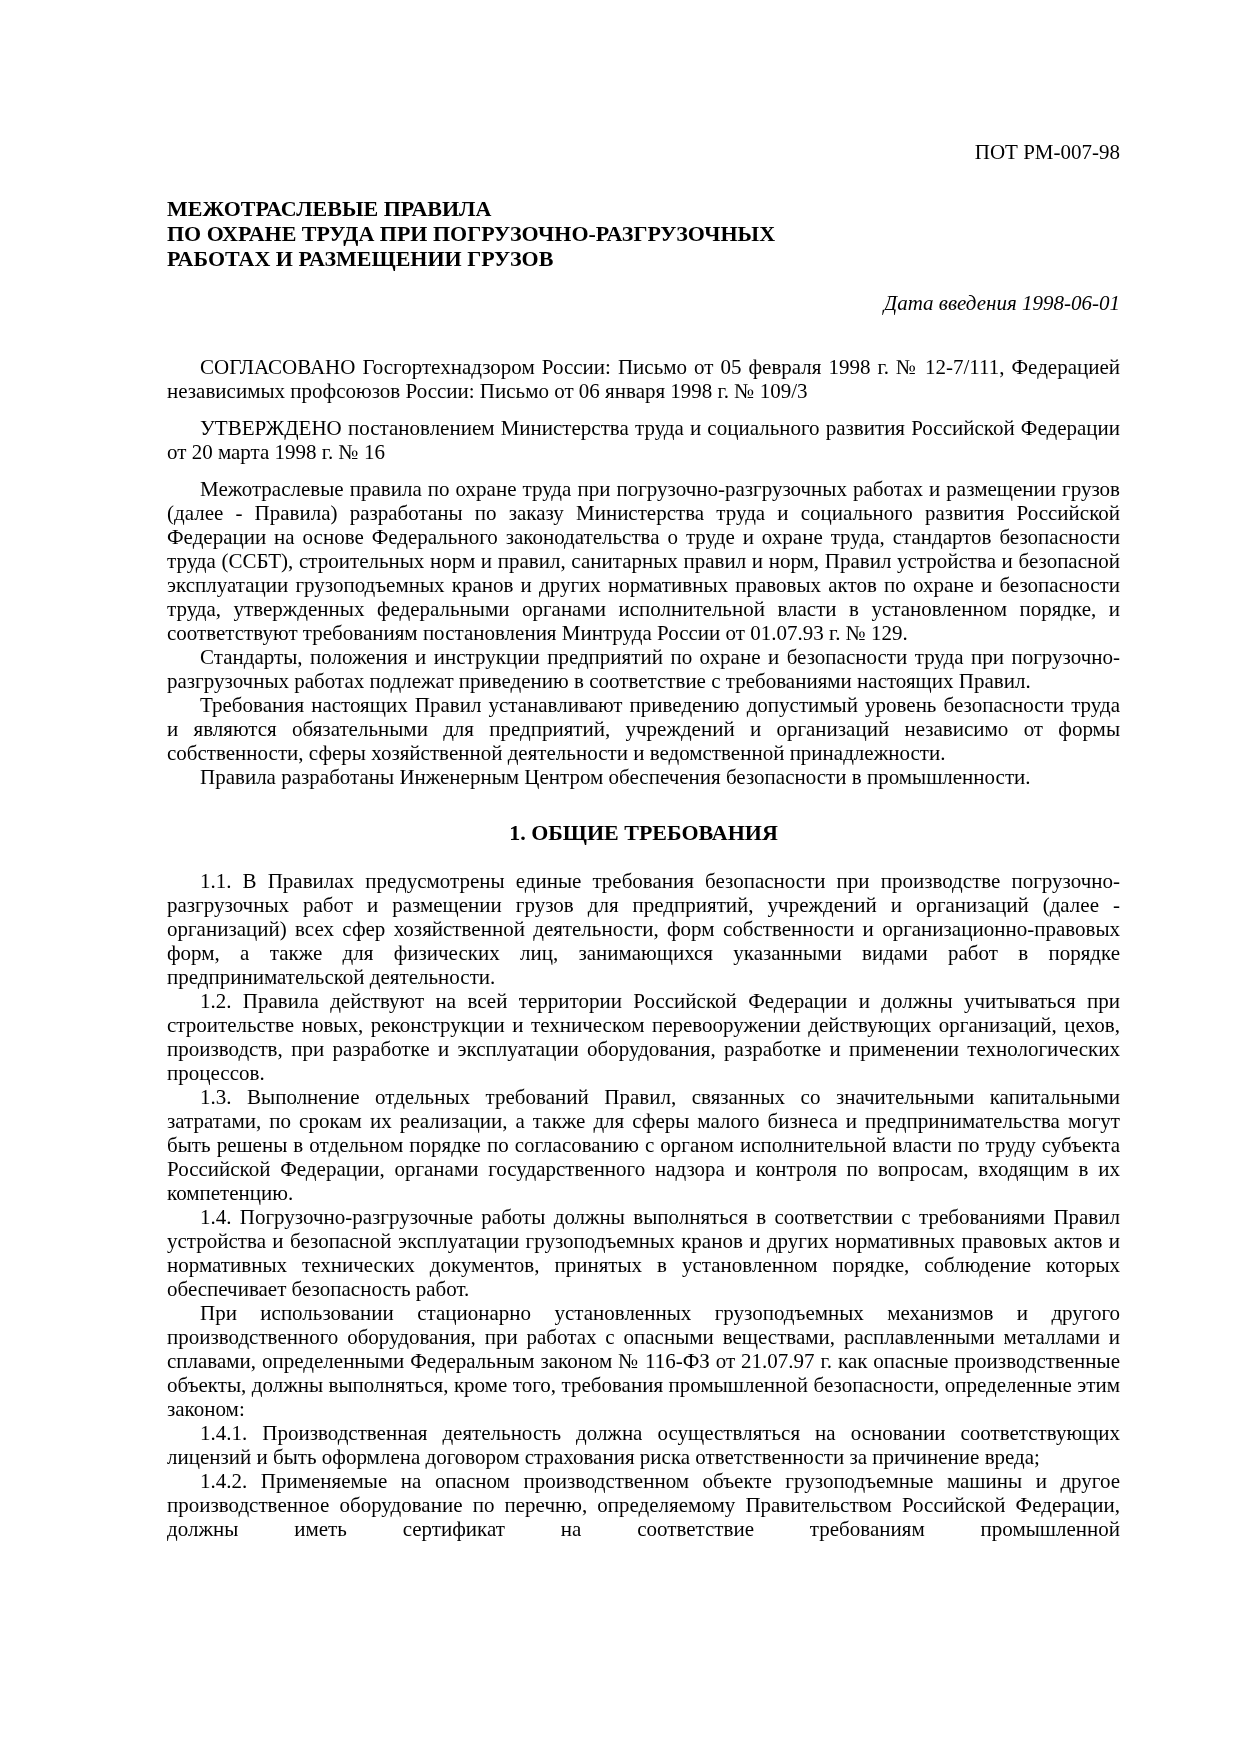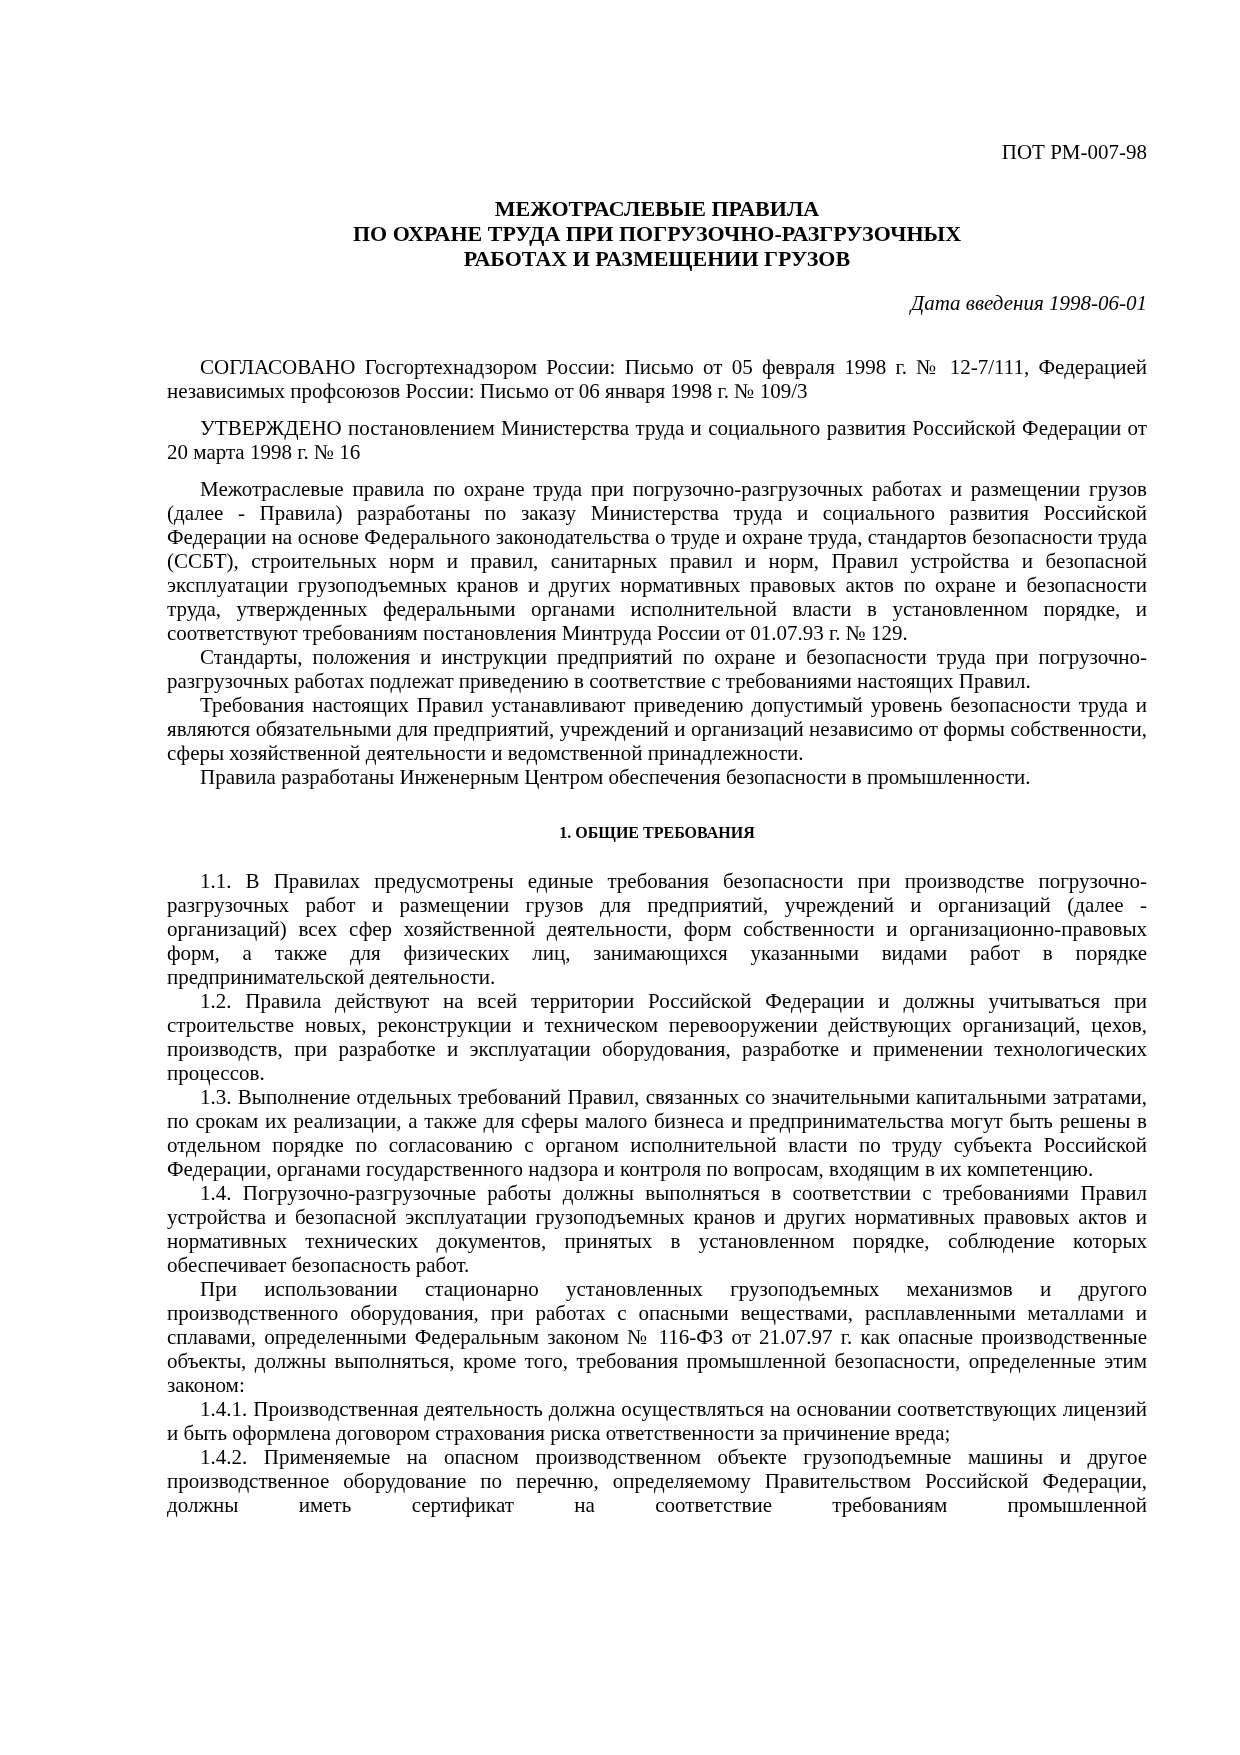--- a/index.html
+++ b/index.html
@@ -7,54 +7,54 @@
     padding: 0;
     background: #ffffff;
   }
   .page {
     position: relative;
     width: 1240px;
     height: 1755px;
     box-sizing: border-box;
     background: #ffffff;
     color: #000000;
-    padding: 140px 93px 0 167px;
+    padding: 140px 120px 0 167px;
     font-family: "Liberation Serif", "DejaVu Serif", serif;
     font-size: 21px;
     line-height: 24px;
     overflow: hidden;
   }
   .doc-code {
     text-align: right;
     white-space: nowrap;
   }
   .doc-title {
     margin-top: 32px;
-    text-align: center;
+    text-align: left;
     font-weight: bold;
     font-size: 22px;
     line-height: 25px;
   }
   .doc-date {
     margin-top: 20px;
     text-align: right;
     font-style: italic;
   }
   p.para {
     margin: 0;
     text-align: justify;
     text-indent: 33px;
   }
   p.gap    { margin-top: 13px; }
   p.gap-lg { margin-top: 40px; }
   .section-heading {
     margin: 32px 0 24px 0;
     text-align: center;
     font-weight: bold;
-    font-size: 16px;
+    font-size: 22px;
     line-height: 24px;
   }
   p.justify-last {
     text-align-last: justify;
   }
 </style>
 </head>
 <body>
 
 <div class="page">

